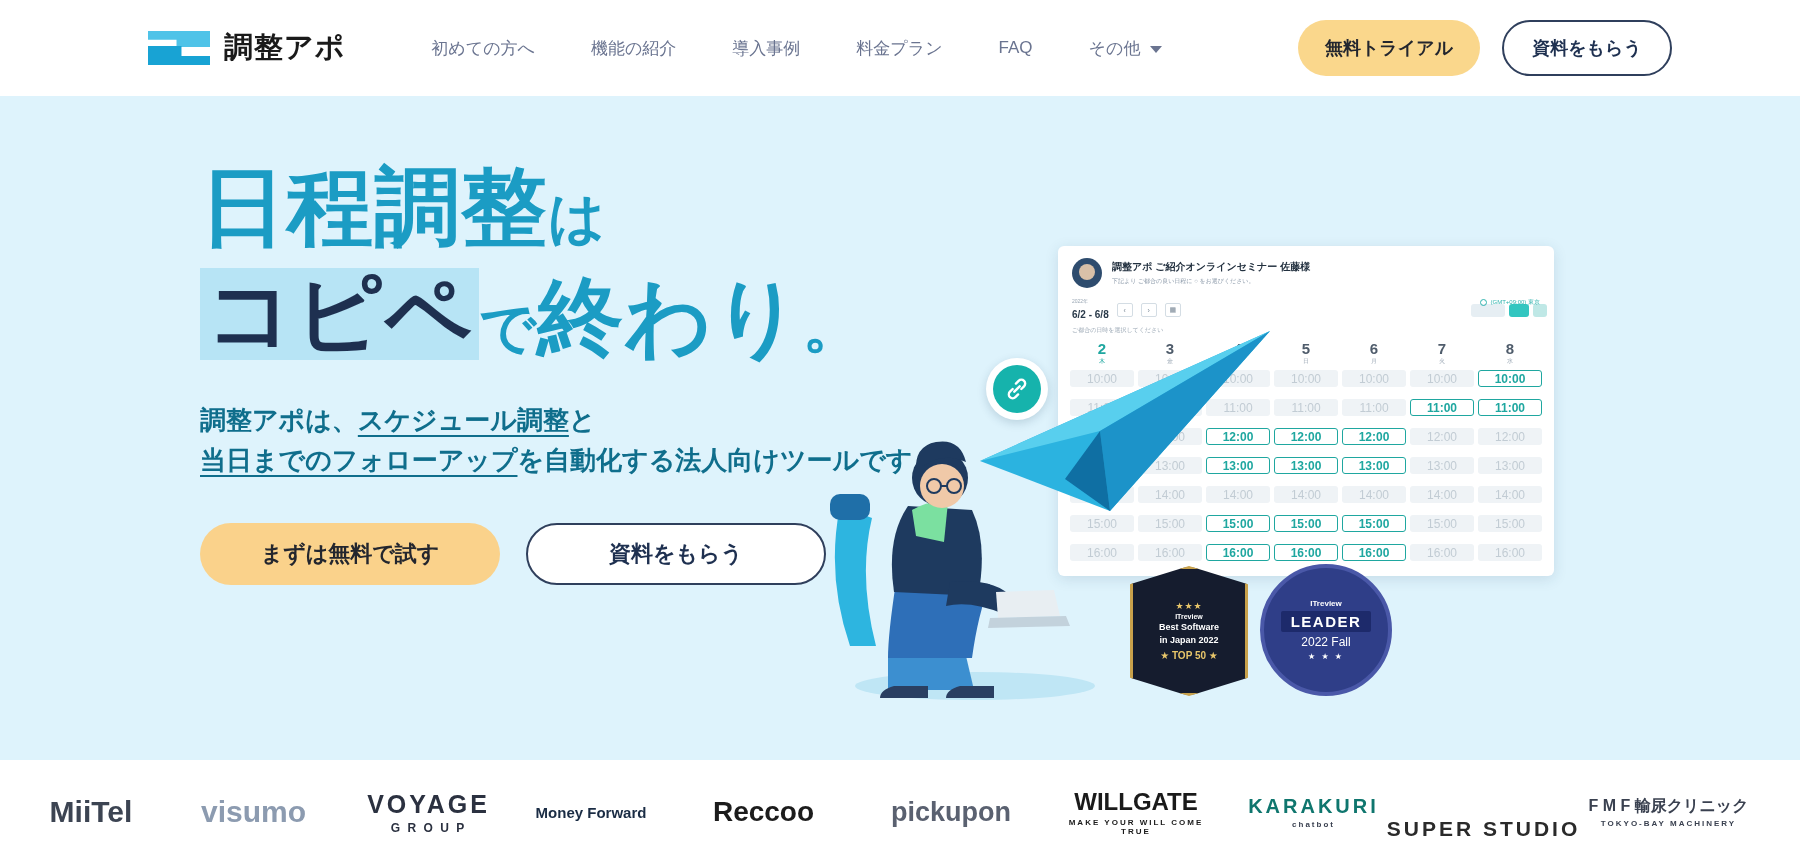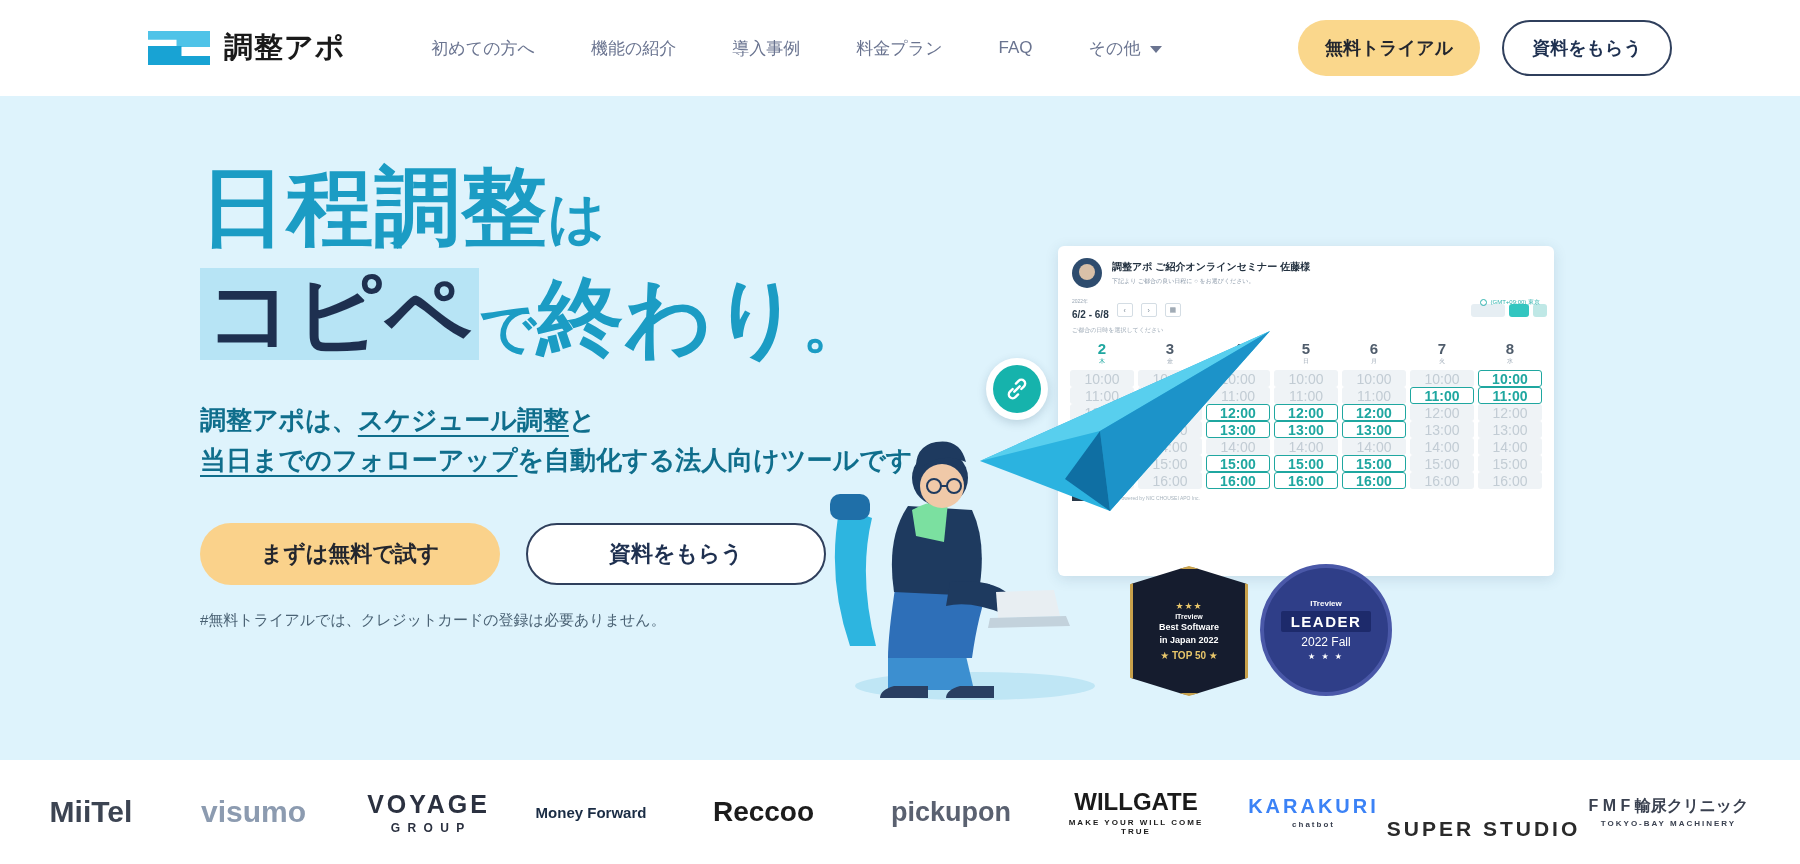--- a/index.html
+++ b/index.html
@@ -98,21 +98,21 @@
   .cal-chipbar { margin-left: auto; display: flex; gap: 4px; align-items: center; }
   .cal-chip { height: 13px; border-radius: 3px; background: #E6EEF3; }
   .cal-chip.c1 { width: 34px; } .cal-chip.c2 { width: 20px; background:#32C6C0; } .cal-chip.c3 { width: 14px; background:#BFE8E6;}
   .cal-note { font-size: 6px; color: #9AA7B4; padding: 0 14px 5px 14px; }
   .cal-grid { display: grid; grid-template-columns: repeat(7, 1fr); padding: 0 12px; gap: 4px; }
   .cal-col { text-align: center; }
   .cal-dnum { font-size: 15px; font-weight: 700; color: #4F5C6B; }
   .cal-dnum.active { color: #1FA7A0; }
   .cal-dw { font-size: 6px; color: #9AA7B4; margin-bottom: 4px; }
   .cal-dw.active { color: #1FA7A0; }
-  .slot { height: 17px; margin-bottom: 0; border-radius: 3px; font-size: 14px;
+  .slot { height: 17px; margin-bottom: 12px; border-radius: 3px; font-size: 12px;
           display: flex; align-items: center; justify-content: center;
           background: #EFF3F6; color: #C2CCD4; text-align: right; }
   .slot.on { background: #ffffff; border: 1px solid #1FA7A0; color: #1FA7A0; font-weight: 700; }
   .cal-foot { display: flex; align-items: center; gap: 5px; padding: 5px 14px; }
   .cal-foot-logo { width: 16px; height: 7px; background: #2A3A4A; }
   .cal-foot-txt { font-size: 5px; color: #A8B4BE; }
 
   .tz-pill { position: absolute; right: 14px; top: 52px; display:flex; align-items:center; gap:3px;
              font-size: 6px; color: #2FB3AE; }
   .tz-dot { width: 7px; height: 7px; border-radius: 50%; border: 1px solid #2FB3AE; }
@@ -227,21 +227,20 @@
         <div>
           <span class="u">当日までのフォローアップ</span><span>を自動化する法人向けツールです。</span>
         </div>
       </div>
 
       <div class="hero-buttons">
         <div class="hbtn hbtn-a">まずは無料で試す</div>
         <div class="hbtn hbtn-b">資料をもらう</div>
       </div>
 
-      <div class="disclaimer">#無料トライアルでは、クレジットカードの登録は必要ありません。</div>
     </div>
 
     <div class="hero-right">
 
       <div class="cal-card">
         <div class="cal-head">
           <div class="cal-avatar"></div>
           <div>
             <div class="cal-title">調整アポ ご紹介オンラインセミナー 佐藤様</div>
             <div class="cal-sub">下記より ご都合の良い日程に ○ をお選びください。</div>
@@ -441,21 +440,21 @@
         </div>
       </div>
       <div class="lg" style="width: 190px;">
         <div style="text-align: center;">
           <div class="lg-txt" style="font-size: 24px; color: rgb(26, 26, 26); letter-spacing: 0px;">WILLGATE</div>
           <div style="font-size: 8px; color: rgb(26, 26, 26); letter-spacing: 2px; margin-top: 2px; font-weight: 600;">MAKE YOUR WILL COME TRUE</div>
         </div>
       </div>
       <div class="lg" style="width: 165px;">
         <div style="text-align: center;">
-          <div class="lg-txt" style="font-size: 20px; color: #3b82f6; letter-spacing: 3px;">KARAKURI</div>
+          <div class="lg-txt" style="font-size: 20px; color: #0f766e; letter-spacing: 3px;">KARAKURI</div>
           <div style="font-size: 8px; color: rgb(58, 65, 80); letter-spacing: 2px; margin-top: 2px; font-weight: 600;">chatbot</div>
         </div>
       </div>
       <div class="lg" style="width: 175px;">
         <div style="text-align: center; margin-top: 34px;">
           <div class="lg-txt" style="font-size: 21px; color: rgb(42, 42, 42); letter-spacing: 3px;">SUPER STUDIO</div>
         </div>
       </div>
       <div class="lg" style="width: 195px;">
         <div style="text-align: center;">

